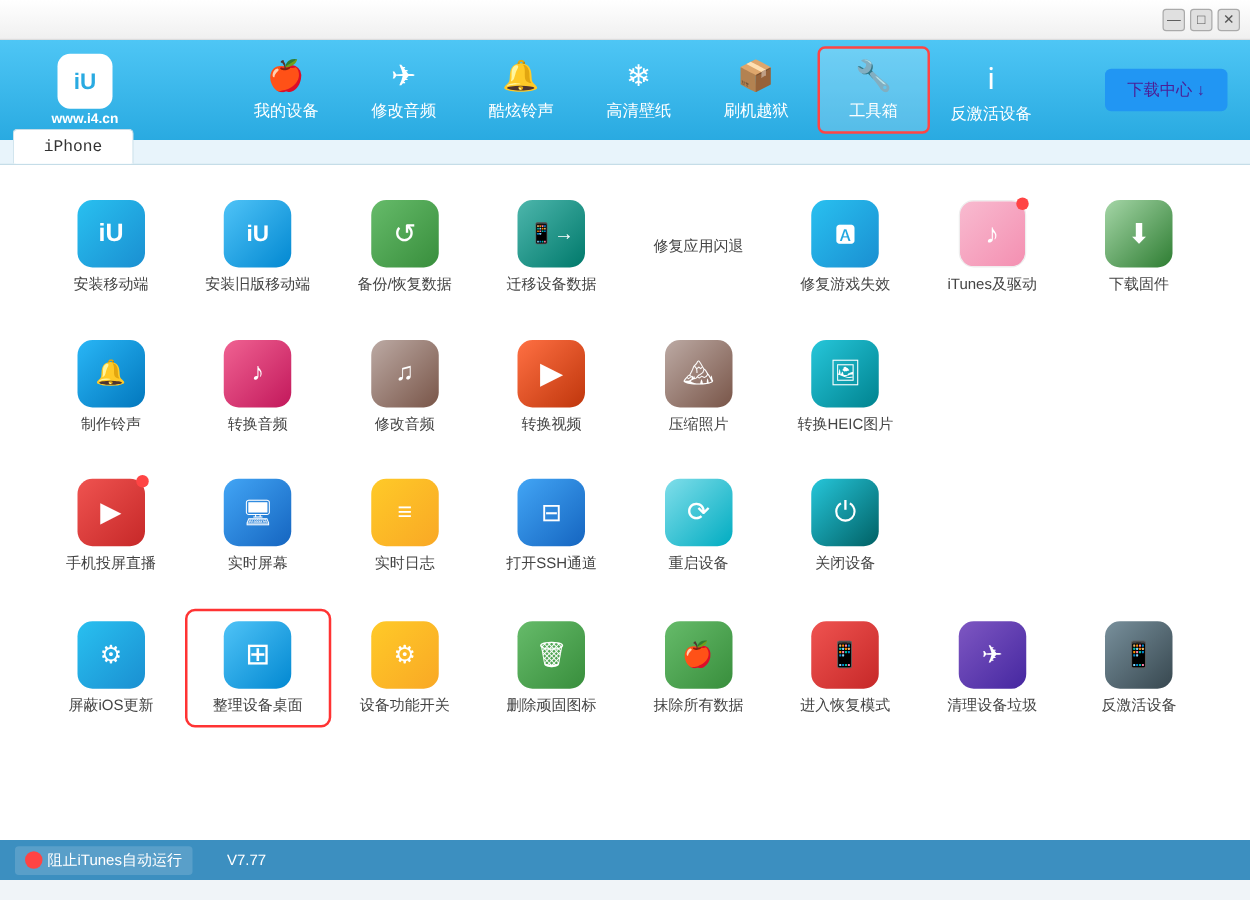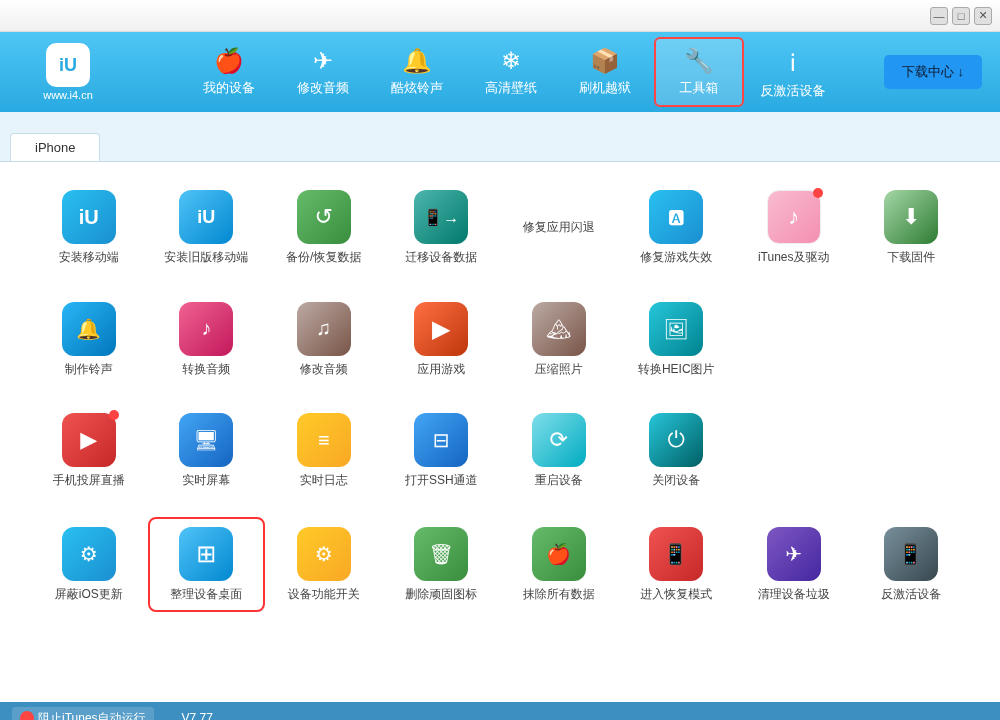--- a/index.html
+++ b/index.html
@@ -41,52 +41,53 @@
       margin-right: 10px;
     }
     .logo-icon {
       width: 44px; height: 44px;
       background: #fff;
       border-radius: 10px;
       display: flex; align-items: center; justify-content: center;
       font-size: 22px; font-weight: bold; color: #29aae1;
     }
     .logo-text {
-      color: #fff; font-size: 11px; margin-top: 2px;
+      color: #fff; font-size: 11px; margin-top: 2px; font-weight: bold;
     }
     .nav-items {
       display: flex; flex: 1; justify-content: center;
     }
     .nav-item {
       display: flex; flex-direction: column; align-items: center; justify-content: center;
       width: 90px; height: 70px; cursor: pointer; color: #fff;
       border-radius: 6px; margin: 0 2px;
     }
     .nav-item.active {
       background: rgba(255,255,255,0.2);
       border: 2px solid #ff4444;
     }
     .nav-icon { font-size: 24px; margin-bottom: 4px; }
     .nav-label { font-size: 13px; color: #fff; }
     .download-btn {
       background: #2196f3;
-      color: #0f172a; border: none;
+      color: #4c1d95; border: none;
       padding: 8px 18px; border-radius: 5px;
       font-size: 13px; cursor: pointer;
       display: flex; align-items: center; gap: 4px;
       margin-left: auto; margin-right: 10px;
     }
 
     
     .tab-bar {
       background: #e8f4fb;
       border-bottom: 1px solid #c5dde8;
       padding: 0 0 0 10px;
       display: flex; align-items: flex-end;
-      height: 50px;
+      height: 20px;
+      font-family: Liberation Mono, monospace;
     }
     .tab {
       background: #fff;
       border: 1px solid #c5dde8;
       border-bottom: none;
       padding: 6px 24px;
       font-size: 13px; cursor: pointer;
       border-radius: 4px 4px 0 0;
       color: #333;
     }
@@ -309,21 +310,21 @@
         <span style="font-size:20px;">♫</span>
 
       </div>
       <span class="tool-label">修改音频</span>
     </div>
       <div class="tool-item">
       <div class="tool-icon bg-coral">
         <span style="font-size:24px;">▶</span>
 
       </div>
-      <span class="tool-label">应用游戏</span>
+      <span class="tool-label">转换视频</span>
     </div>
       <div class="tool-item">
       <div class="tool-icon bg-brown">
         <span style="font-size:20px;">🏔</span>
 
       </div>
       <span class="tool-label">压缩照片</span>
     </div>
       <div class="tool-item">
       <div class="tool-icon bg-cyan">

